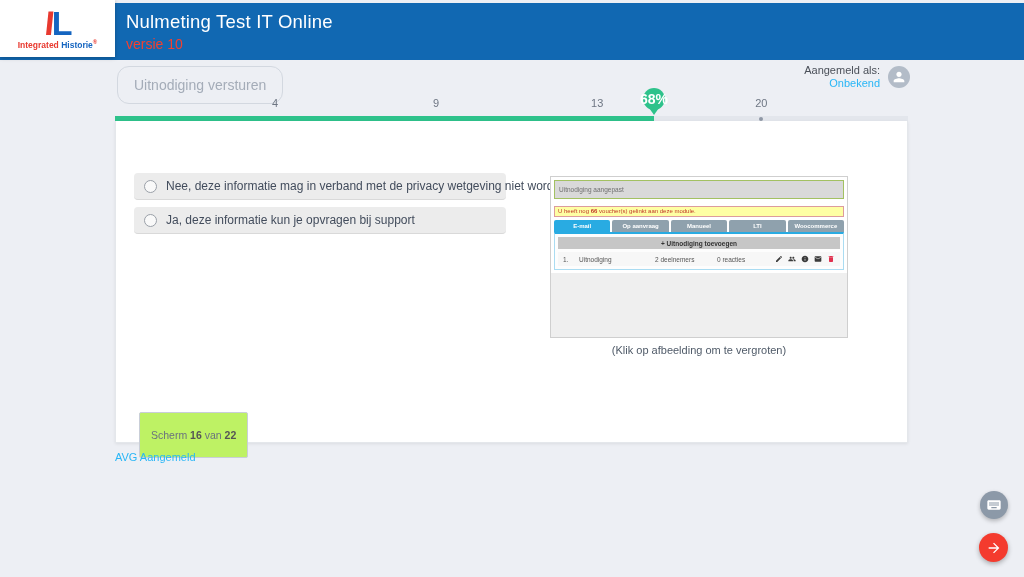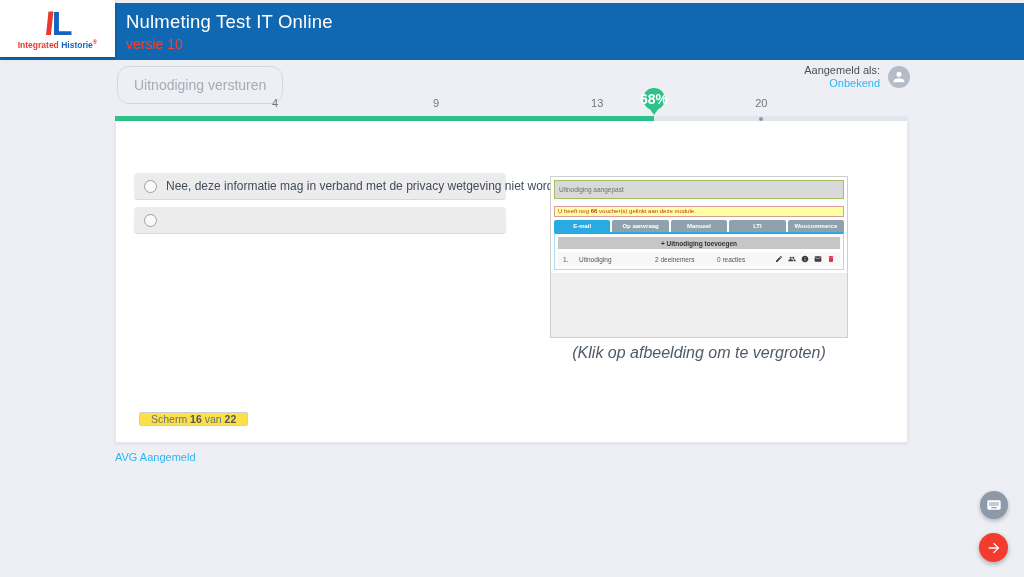--- a/index.html
+++ b/index.html
@@ -115,26 +115,26 @@
   .fig-row .name { flex:1; }
   .fig-row .participants { width:62px; }
   .fig-row .reactions { width:58px; }
   .fig-actions { display:flex; gap:5px; align-items:center; }
   .fig-actions svg { width:8px; height:8px; fill:#3a3a3a; }
   .fig-actions .trash svg { fill:#e0304e; }
   .fig-filler { flex:1; background:#efefef; margin-top:3px; }
 
   .fig-caption {
     position:absolute; left:434px; top:223px; width:298px; text-align:center;
-    font-style:italic; font-size:16px; color:#4f5a68;
+    font-size:11px; color:#4f5a68;
   }
 
   .screen-box {
     position:absolute; left:23px; top:291px; border:1px solid #c9ced8; border-radius:2px;
-    padding:0 11px; font-size:10.5px; color:#6a727e; background:#fde047;
+    padding:16px 11px; font-size:10.5px; color:#6a727e; background:#bef264;
   }
   .screen-box b { color:#555; }
 
   .avg-link { position:absolute; left:115px; top:451px; font-size:11px; color:#29b6f6; cursor:pointer; text-decoration:none; }
 
   
   .fab { position:absolute; border:none; border-radius:50%; display:flex; align-items:center; justify-content:center; cursor:pointer; }
   .fab-keyboard { left:980px; top:491px; width:28px; height:28px; background:#8c99a8; box-shadow:0 2px 4px rgba(0,0,0,.25); }
   .fab-keyboard svg { width:16px; height:16px; fill:#ffffff; }
   .fab-next { left:979px; top:533px; width:29px; height:29px; background:#f43b2e; box-shadow:0 2px 5px rgba(0,0,0,.3); }
@@ -184,20 +184,21 @@
 
 <div class="card">
 
   <div class="options">
     <div class="option">
       <span class="radio"></span>
       <span class="option-label">Nee, deze informatie mag in verband met de privacy wetgeving niet worden gedeeld</span>
     </div>
     <div class="option">
       <span class="radio"></span>
+      <span class="option-label">Ja, deze informatie kun je opvragen bij support</span>
     </div>
   </div>
 
   <div class="figure">
     <div class="fig-top">
       <div class="fig-success">Uitnodiging aangepast</div>
       <div class="fig-warning"><span>U heeft nog </span><b>66</b><span> voucher(s) gelinkt aan deze module.</span></div>
       <div class="fig-tabs">
         <div class="fig-tab active">E-mail</div>
         <div class="fig-tab">Op aanvraag</div>

